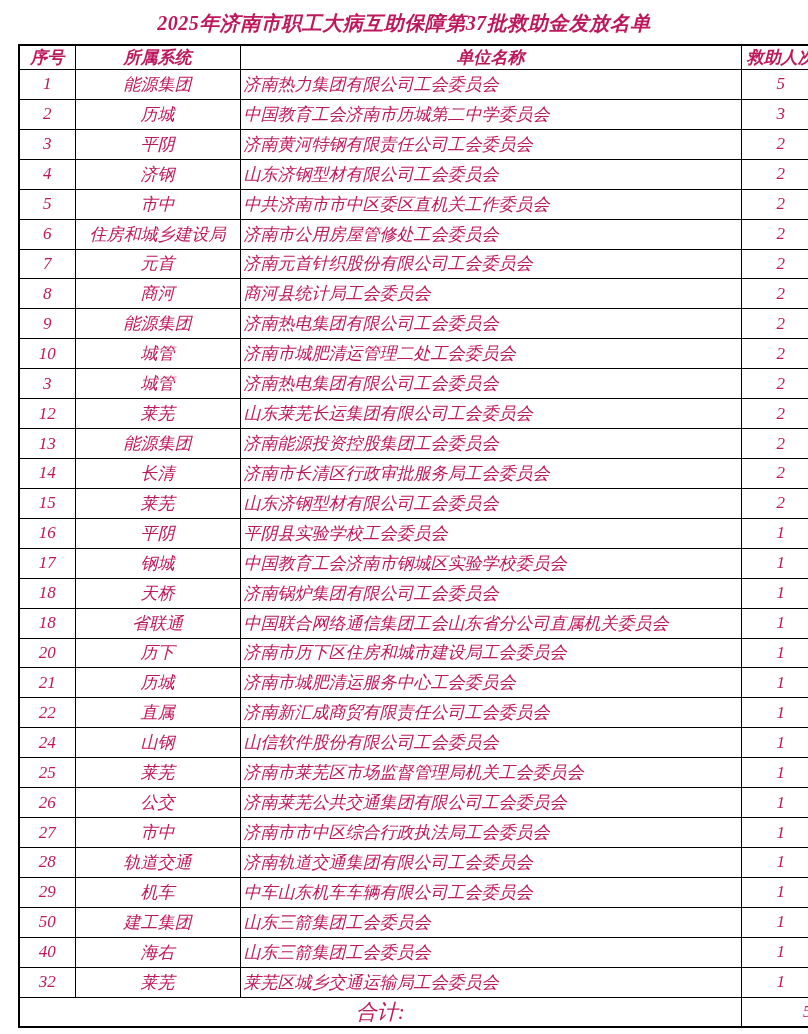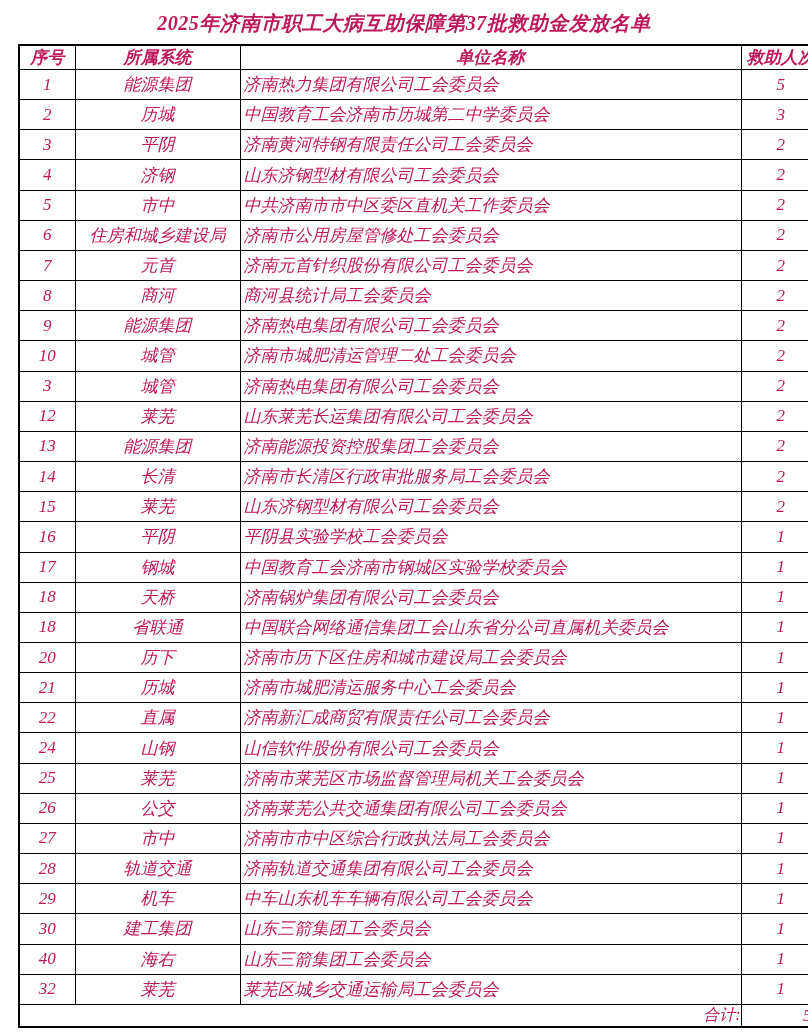--- a/index.html
+++ b/index.html
@@ -51,22 +51,22 @@
   }
   col.col-0 { width: 56px; }
   col.col-1 { width: 165px; }
   col.col-2 { width: 501px; }
   col.col-3 { width: 80px; }
   table.grid td.c2 {
     text-align: left;
     padding-left: 3px;
   }
   tfoot td.footer-label {
-    text-align: right;
-    font-size: 16px;
+    text-align: center;
+    font-size: 21px;
   }
   tfoot td.footer-value {
     text-align: right;
     font-size: 17px;
   }
 </style>
 </head>
 <body>
 
 <div class="page">
@@ -249,21 +249,21 @@
           <td class="c2">济南轨道交通集团有限公司工会委员会</td>
           <td class="c3">1</td>
         </tr>
         <tr>
           <td class="c0">29</td>
           <td class="c1">机车</td>
           <td class="c2">中车山东机车车辆有限公司工会委员会</td>
           <td class="c3">1</td>
         </tr>
         <tr>
-          <td class="c0">30</td>
+          <td class="c0">50</td>
           <td class="c1">建工集团</td>
           <td class="c2">山东三箭集团工会委员会</td>
           <td class="c3">1</td>
         </tr>
         <tr>
           <td class="c0">40</td>
           <td class="c1">海右</td>
           <td class="c2">山东三箭集团工会委员会</td>
           <td class="c3">1</td>
         </tr>

